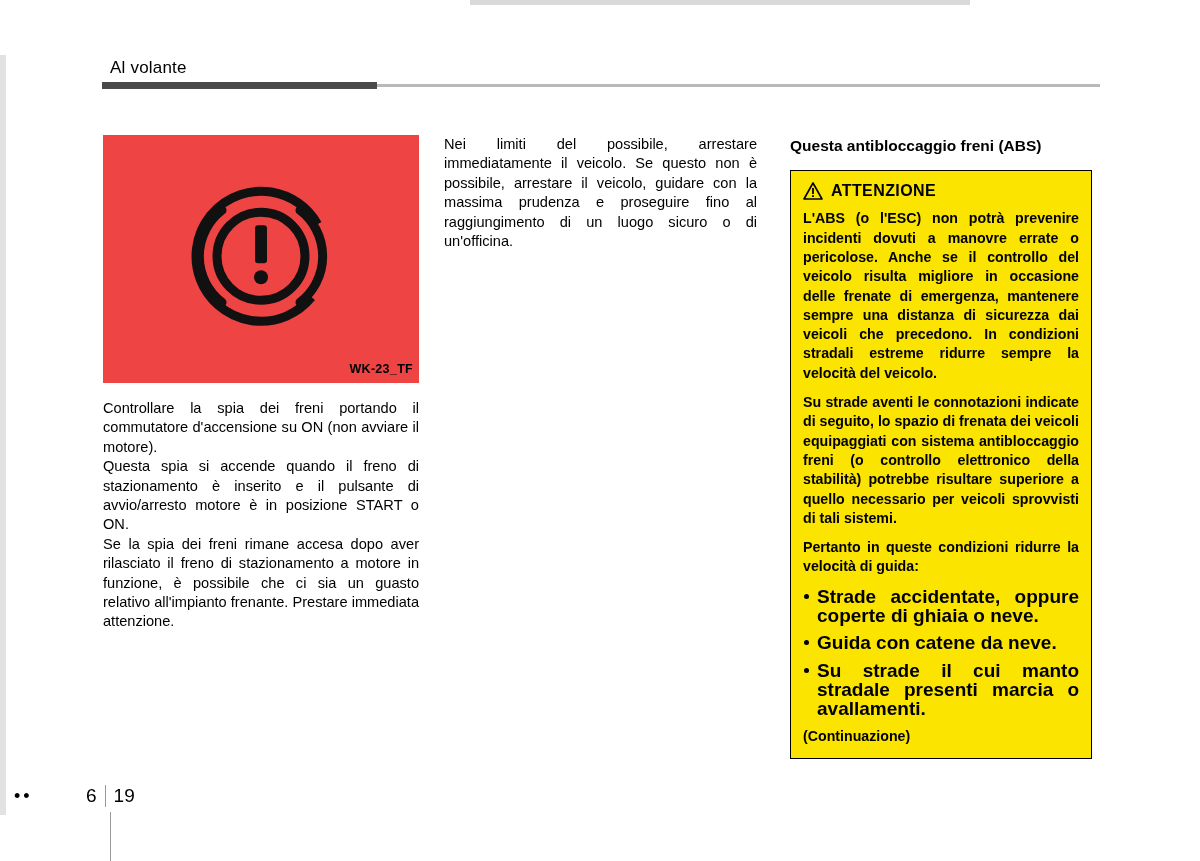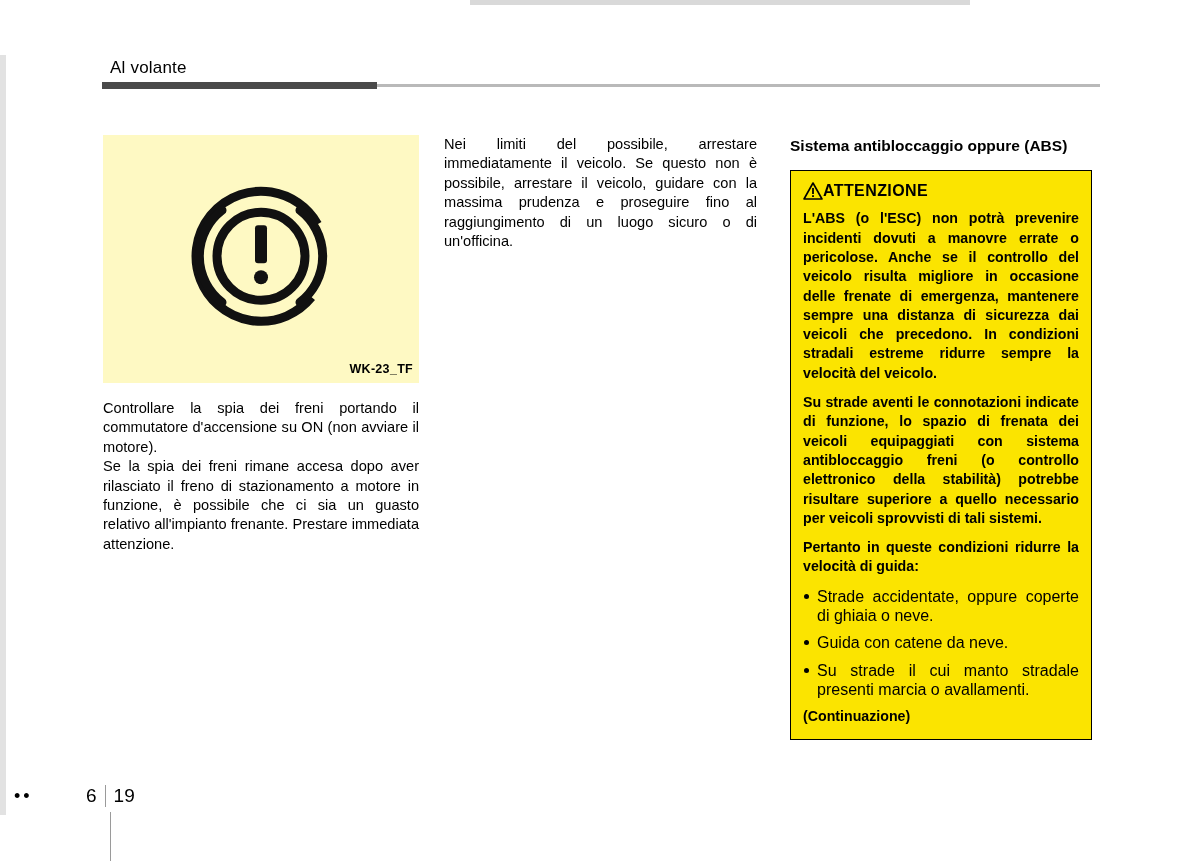--- a/index.html
+++ b/index.html
@@ -79,21 +79,21 @@
 
   #col1 { left: 103px; width: 316px; }
   #col2 { left: 444px; width: 313px; }
   #col3 { left: 790px; width: 300px; top: 135px; }
 
   
   .figure {
     position: relative;
     width: 316px;
     height: 248px;
-    background: #fef9c3;
+    background: #ef4444;
     margin-bottom: 16px;
   }
   .figure .caption {
     position: absolute;
     right: 6px;
     bottom: 4px;
     font-size: 12.5px;
     font-weight: bold;
     letter-spacing: 0.3px;
   }
@@ -116,20 +116,21 @@
   .warn-box {
     background: #fbe400;
     border: 1px solid #000;
     padding: 10px 12px 12px 12px;
     width: 276px;
     box-sizing: content-box;
   }
   .warn-head {
     display: flex;
     align-items: center;
+    gap: 8px;
     margin-bottom: 9px;
   }
   .warn-head .warn-title {
     font-size: 16px;
     font-weight: bold;
     letter-spacing: 0.4px;
   }
   .warn-tri {
     display: inline-block;
     width: 20px;
@@ -146,23 +147,23 @@
   .warn-box p + p { margin-top: 10px; }
 
   ul.warn-list {
     margin: 10px 0 0 0;
     padding: 0;
     list-style: none;
   }
   ul.warn-list li {
     position: relative;
     padding-left: 14px;
-    font-size: 16px;
+    font-size: 19px;
     line-height: 19.3px;
-    font-weight: normal;
+    font-weight: bold;
     text-align: justify;
     margin-bottom: 8px;
   }
   ul.warn-list li:before {
     content: "";
     position: absolute;
     left: 1px;
     top: 7px;
     width: 5px;
     height: 5px;
@@ -234,44 +235,45 @@
         <circle cx="75" cy="75" r="44" fill="none" stroke="#111" stroke-width="9"></circle>
 
         <rect x="69" y="44" width="12" height="38" rx="3" fill="#111"></rect>
         <circle cx="75" cy="96" r="7" fill="#111"></circle>
       </svg>
     </span>
     <span class="caption">WK-23_TF</span>
   </div>
 
   <p>Controllare la spia dei freni portando il commutatore d'accensione su ON (non avviare il motore).</p>
+  <p>Questa spia si accende quando il freno di stazionamento è inserito e il pulsante di avvio/arresto motore è in posizione START o ON.</p>
   <p>Se la spia dei freni rimane accesa dopo aver rilasciato il freno di stazionamento a motore in funzione, è possibile che ci sia un guasto relativo all'impianto frenante. Prestare immediata attenzione.</p>
 </div>
 
 <div class="col" id="col2">
   <p>Nei limiti del possibile, arrestare immediatamente il veicolo. Se questo non è possibile, arrestare il veicolo, guidare con la massima prudenza e proseguire fino al raggiungimento di un luogo sicuro o di un'officina.</p>
 </div>
 
 <div class="col" id="col3">
-  <div class="section-head">Sistema antibloccaggio oppure (ABS)</div>
+  <div class="section-head">Questa antibloccaggio freni (ABS)</div>
 
   <div class="warn-box">
     <div class="warn-head">
       <span class="warn-tri">
         <svg width="20" height="18" viewBox="0 0 20 18" aria-hidden="true">
           <path d="M10 1 L19 17 L1 17 Z" fill="none" stroke="#000" stroke-width="1.6" stroke-linejoin="round"></path>
           <rect x="9.1" y="6" width="1.8" height="6" fill="#000"></rect>
           <rect x="9.1" y="13.2" width="1.8" height="1.8" fill="#000"></rect>
         </svg>
       </span>
       <span class="warn-title">ATTENZIONE</span>
     </div>
 
     <p>L'ABS (o l'ESC) non potrà prevenire incidenti dovuti a manovre errate o pericolose. Anche se il controllo del veicolo risulta migliore in occasione delle frenate di emergenza, mantenere sempre una distanza di sicurezza dai veicoli che precedono. In condizioni stradali estreme ridurre sempre la velocità del veicolo.</p>
-    <p>Su strade aventi le connotazioni indicate di funzione, lo spazio di frenata dei veicoli equipaggiati con sistema antibloccaggio freni (o controllo elettronico della stabilità) potrebbe risultare superiore a quello necessario per veicoli sprovvisti di tali sistemi.</p>
+    <p>Su strade aventi le connotazioni indicate di seguito, lo spazio di frenata dei veicoli equipaggiati con sistema antibloccaggio freni (o controllo elettronico della stabilità) potrebbe risultare superiore a quello necessario per veicoli sprovvisti di tali sistemi.</p>
     <p>Pertanto in queste condizioni ridurre la velocità di guida:</p>
 
     <ul class="warn-list">
       <li>Strade accidentate, oppure coperte di ghiaia o neve.</li>
       <li>Guida con catene da neve.</li>
       <li>Su strade il cui manto stradale presenti marcia o avallamenti.</li>
     </ul>
 
     <div class="continuation">(Continuazione)</div>
   </div>

